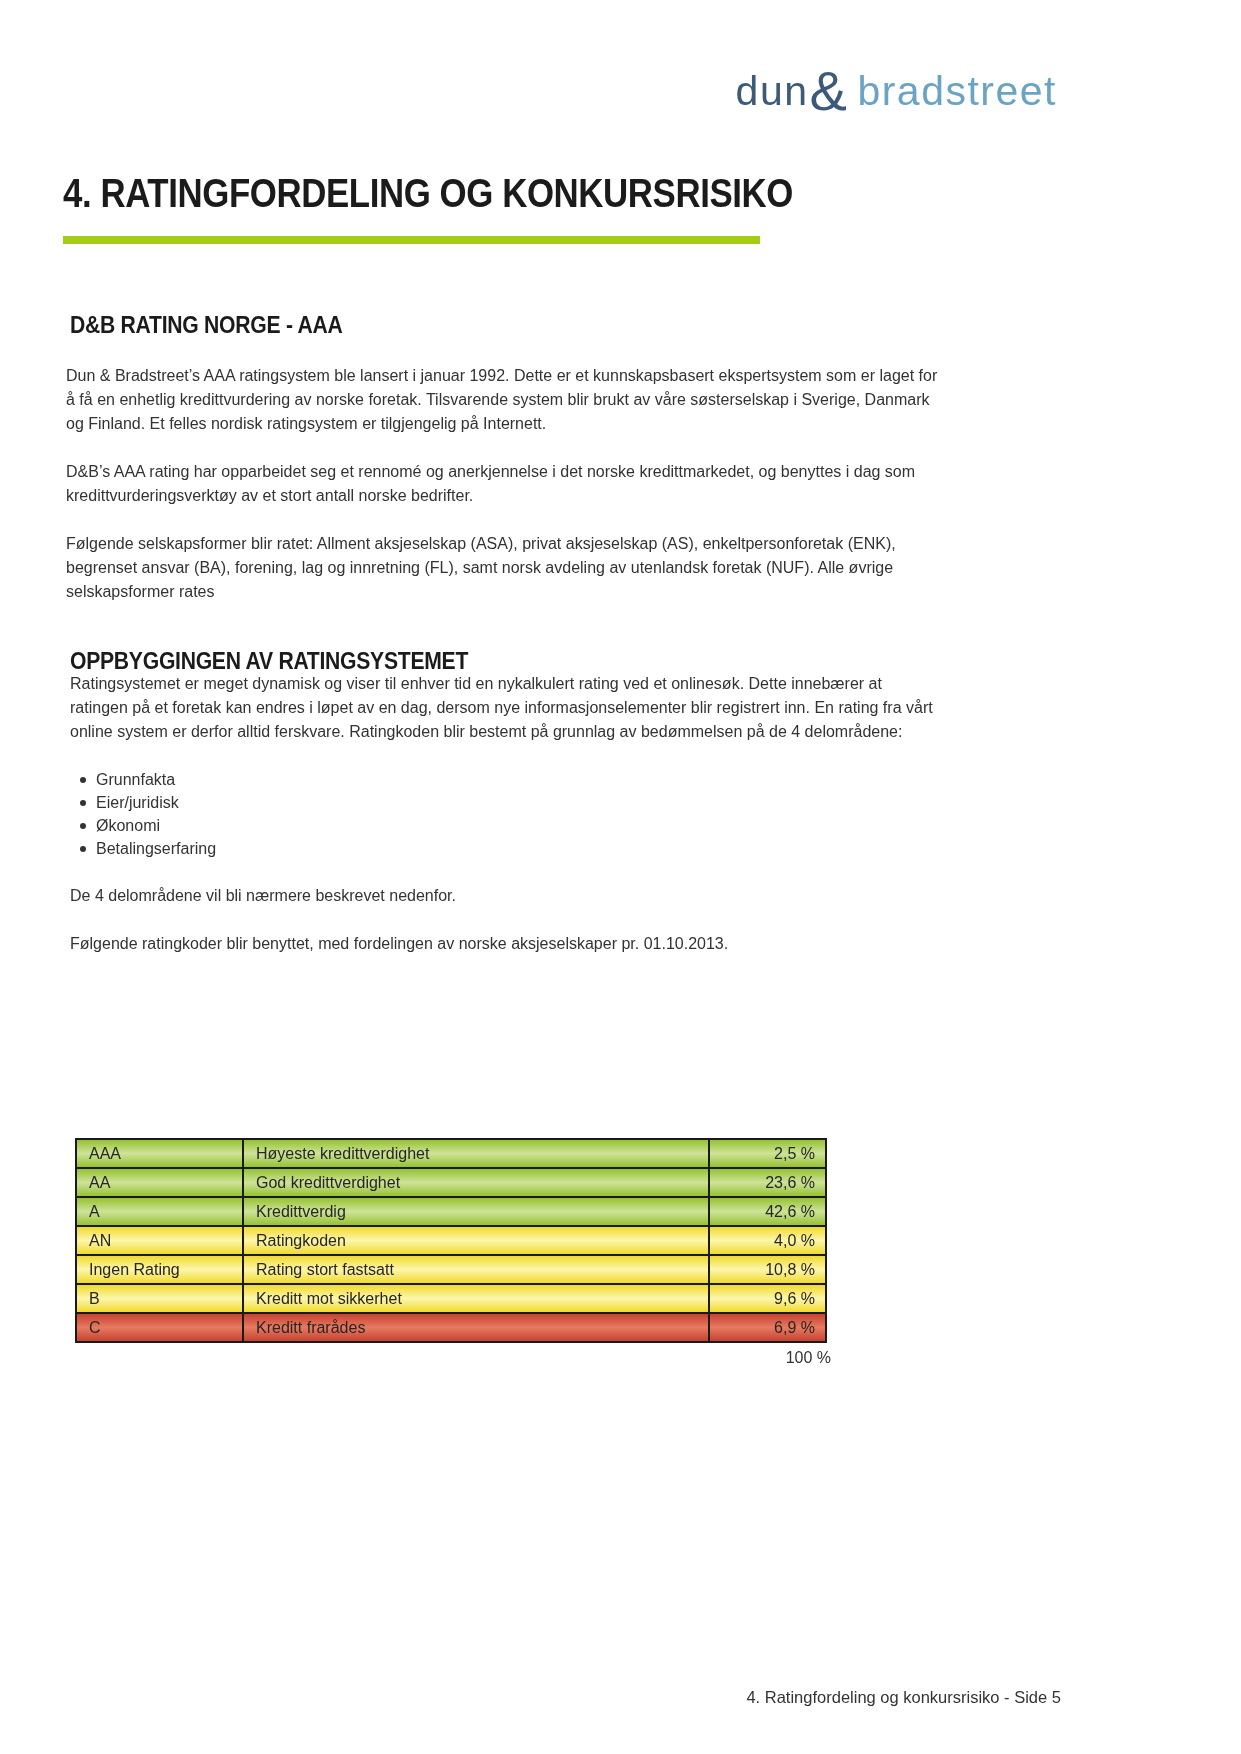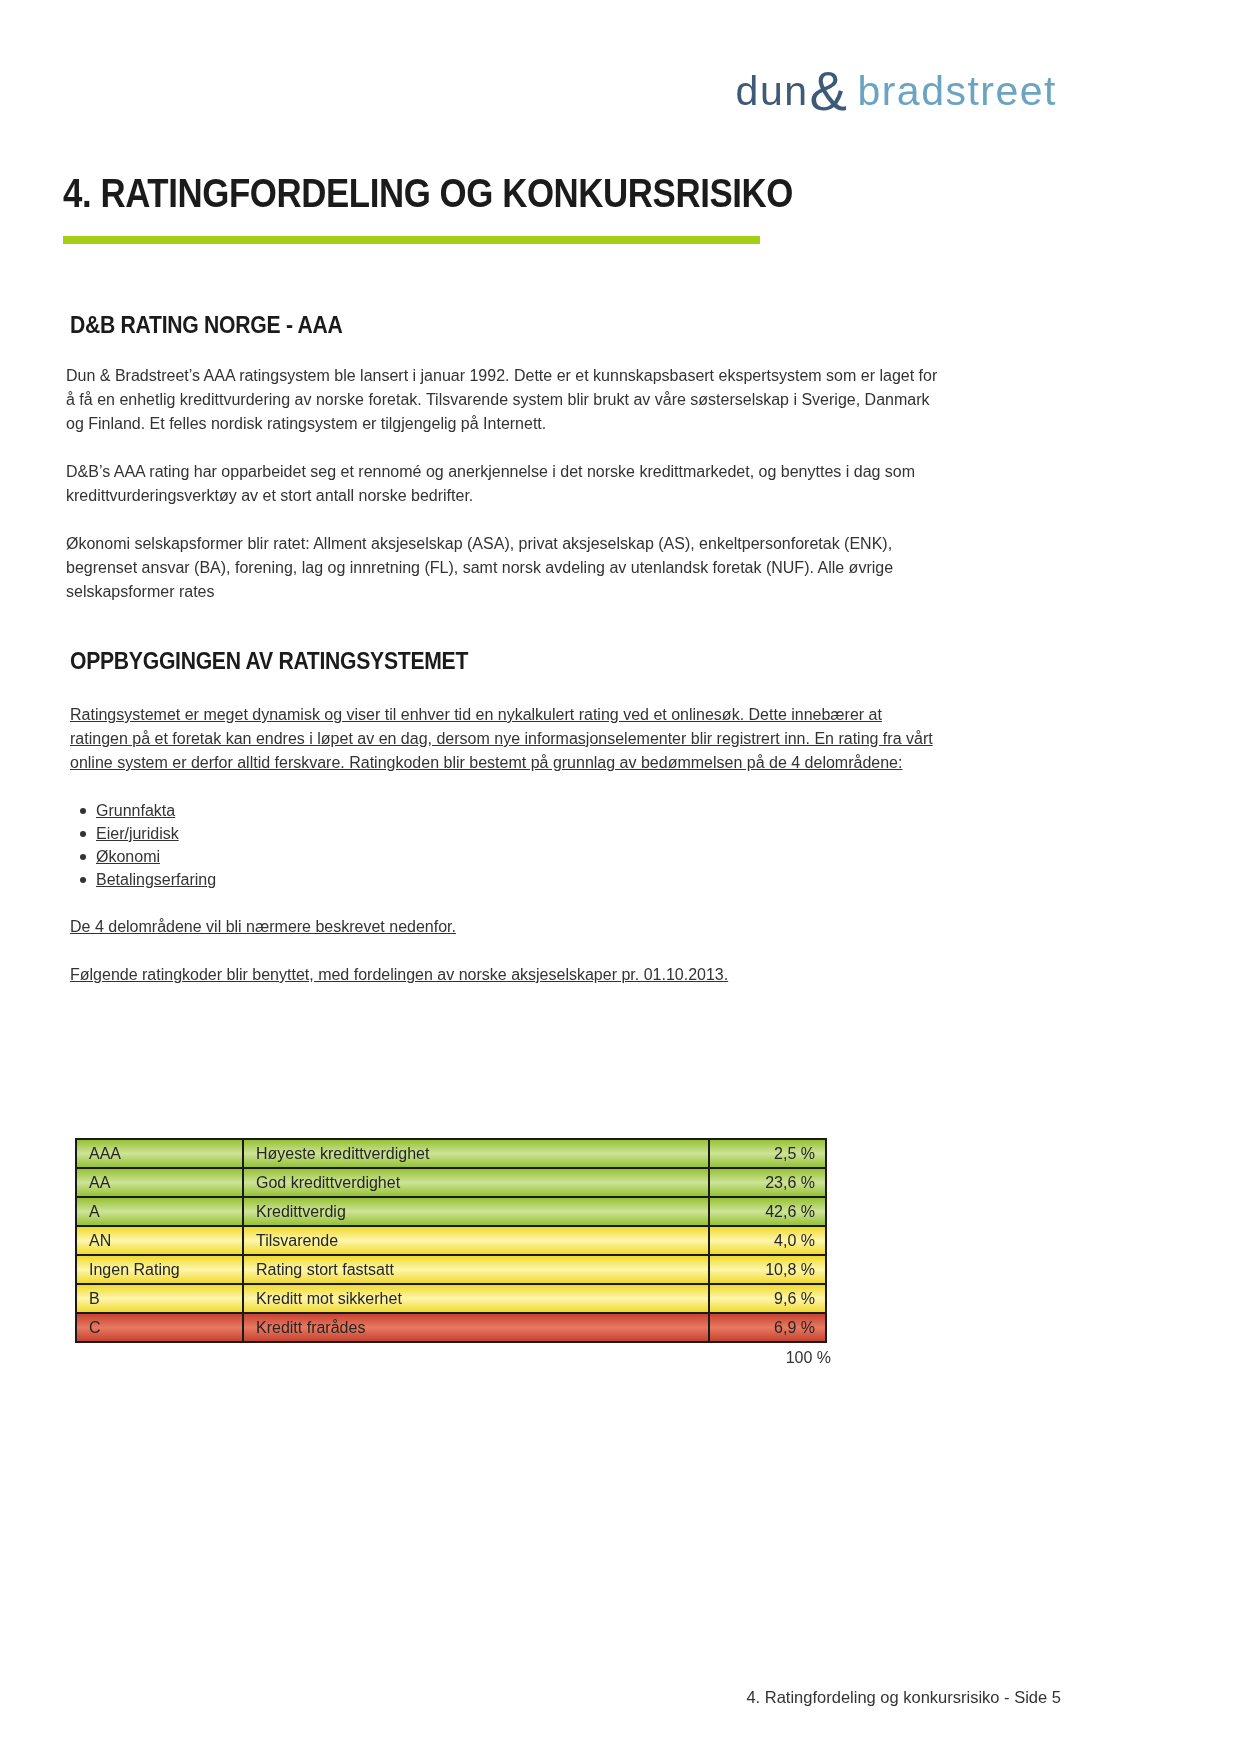--- a/index.html
+++ b/index.html
@@ -44,21 +44,21 @@
     white-space: nowrap; letter-spacing: -0.3px;
     transform: scaleX(0.92); transform-origin: left center;
   }
   #sec1-heading { position: absolute; top: 312px; left: 70px; }
   #sec2-heading { position: absolute; top: 648px; left: 70px; }
 
   
   .copy { font-size: 16px; line-height: 24px; color: #333333; }
   .copy p { margin-bottom: 24px; }
   #sec1-body { position: absolute; top: 364px; left: 66px; width: 872px; }
-  #sec2-body { position: absolute; top: 703px; left: 70px; width: 872px; text-decoration: underline; }
+  #sec2-body { position: absolute; top: 672px; left: 70px; width: 872px; }
 
   .bullets { list-style: none; margin: 0 0 24px 6px; }
   .bullets li { line-height: 23px; padding-left: 20px; position: relative; }
   .bullets li::before {
     content: ""; position: absolute; left: 4px; top: 9px;
     width: 6px; height: 6px; border-radius: 50%; background: #333;
   }
 
   
   .rating-table {
@@ -100,21 +100,21 @@
     <span class="brad" style="color: rgb(107, 164, 195);">bradstreet</span>
 </div>
 
 <h1 class="page-title">4. RATINGFORDELING OG KONKURSRISIKO</h1>
 <div class="title-rule" style="background: rgb(163, 206, 20);"></div>
 
 <h2 class="h2" id="sec1-heading">D&amp;B RATING NORGE - AAA</h2>
 <div class="copy" id="sec1-body">
   <p>Dun &amp; Bradstreet’s AAA ratingsystem ble lansert i januar 1992. Dette er et kunnskapsbasert ekspertsystem som er laget for å få en enhetlig kredittvurdering av norske foretak. Tilsvarende system blir brukt av våre søsterselskap i Sverige, Danmark og Finland. Et felles nordisk ratingsystem er tilgjengelig på Internett.</p>
   <p>D&amp;B’s AAA rating har opparbeidet seg et rennomé og anerkjennelse i det norske kredittmarkedet, og benyttes i dag som kredittvurderingsverktøy av et stort antall norske bedrifter.</p>
-  <p>Økonomi selskapsformer blir ratet: Allment aksjeselskap (ASA), privat aksjeselskap (AS), enkeltpersonforetak (ENK), begrenset ansvar (BA), forening, lag og innretning (FL), samt norsk avdeling av utenlandsk foretak (NUF). Alle øvrige selskapsformer rates</p>
+  <p>Følgende selskapsformer blir ratet: Allment aksjeselskap (ASA), privat aksjeselskap (AS), enkeltpersonforetak (ENK), begrenset ansvar (BA), forening, lag og innretning (FL), samt norsk avdeling av utenlandsk foretak (NUF). Alle øvrige selskapsformer rates</p>
 </div>
 
 <h2 class="h2" id="sec2-heading">OPPBYGGINGEN AV RATINGSYSTEMET</h2>
 <div class="copy" id="sec2-body">
   <p>Ratingsystemet er meget dynamisk og viser til enhver tid en nykalkulert rating ved et onlinesøk. Dette innebærer at ratingen på et foretak kan endres i løpet av en dag, dersom nye informasjonselementer blir registrert inn. En rating fra vårt online system er derfor alltid ferskvare. Ratingkoden blir bestemt på grunnlag av bedømmelsen på de 4 delområdene:</p>
   <ul class="bullets">
     <li>Grunnfakta</li>
     <li>Eier/juridisk</li>
     <li>Økonomi</li>
     <li>Betalingserfaring</li>
@@ -135,21 +135,21 @@
       <td class="col-desc">God kredittverdighet</td>
       <td class="col-pct">23,6 %</td>
     </tr>
     <tr class="row-green">
       <td class="col-code">A</td>
       <td class="col-desc">Kredittverdig</td>
       <td class="col-pct">42,6 %</td>
     </tr>
     <tr class="row-yellow">
       <td class="col-code">AN</td>
-      <td class="col-desc">Tilsvarende</td>
+      <td class="col-desc">Ratingkoden</td>
       <td class="col-pct">4,0 %</td>
     </tr>
     <tr class="row-yellow">
       <td class="col-code">Ingen Rating</td>
       <td class="col-desc">Rating stort fastsatt</td>
       <td class="col-pct">10,8 %</td>
     </tr>
     <tr class="row-yellow">
       <td class="col-code">B</td>
       <td class="col-desc">Kreditt mot sikkerhet</td>

